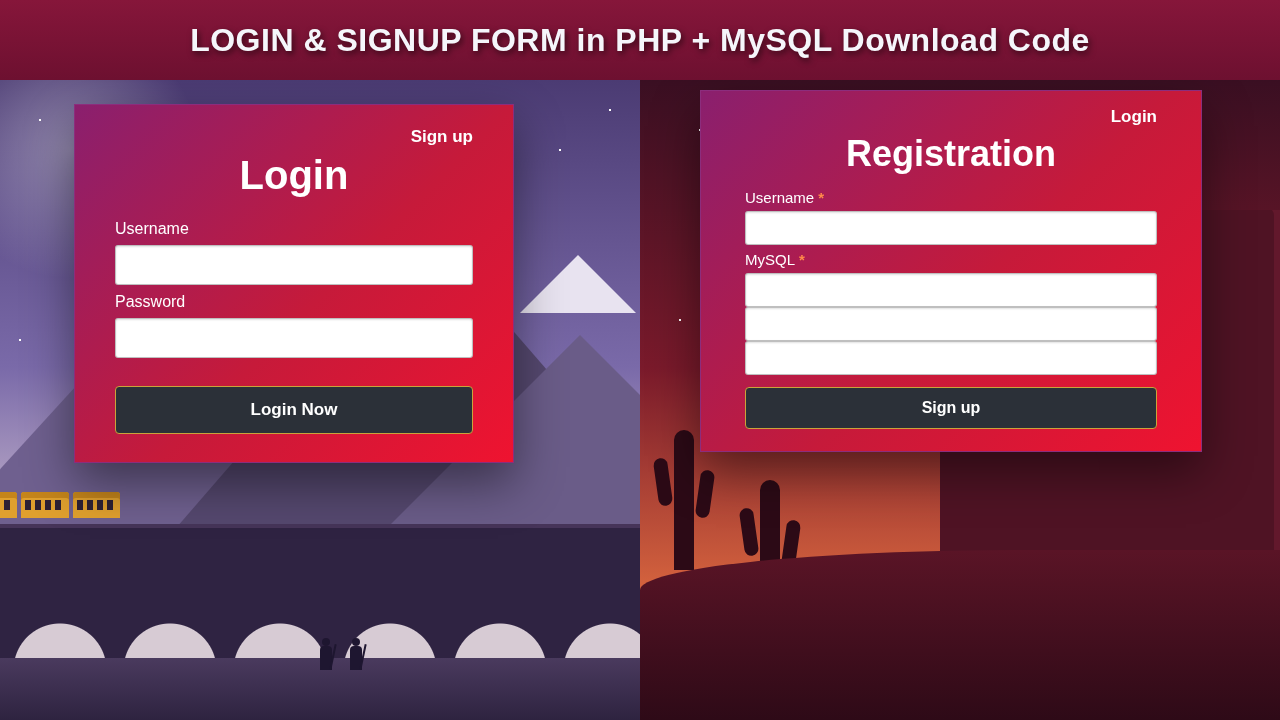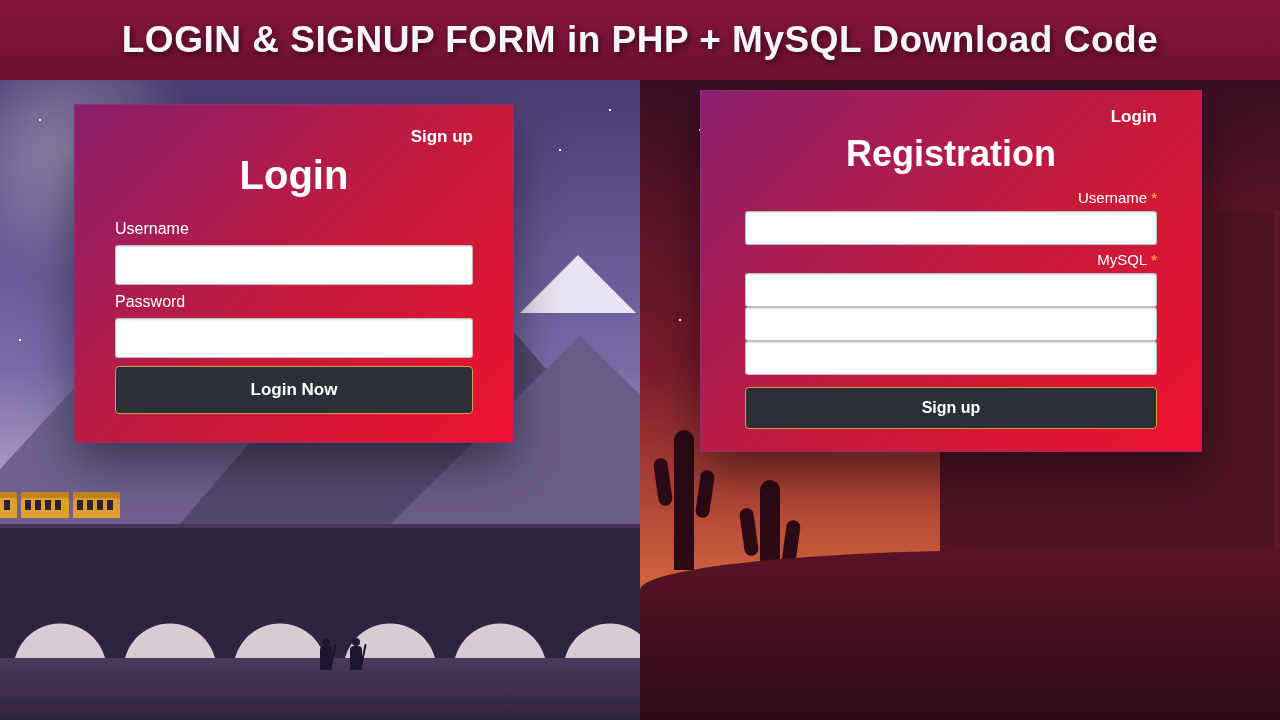--- a/index.html
+++ b/index.html
@@ -10,21 +10,21 @@
   .banner {
     width: 100%;
     height: 80px;
     background: linear-gradient(180deg, #86163a 0%, #6d1030 100%);
     display: flex;
     align-items: center;
     justify-content: center;
   }
   .banner h1 {
     color: #f5f6fb;
-    font-size: 37px;
+    font-size: 32px;
     font-weight: 800;
     letter-spacing: .5px;
     text-shadow: 2px 3px 6px rgba(0,0,0,.55);
   }
 
   
   .stage {
     width: 100%;
     height: 640px;
     display: flex;
@@ -167,36 +167,36 @@
     border:1px solid rgba(0,0,0,.25);
     border-radius:3px;
     box-shadow: inset 0 1px 2px rgba(0,0,0,.12);
     padding:0 10px;
     font-size:15px;
     color:#222;
   }
   .btn {
     width:100%;
     height:48px;
-    margin-top:8px;
+    margin-top:28px;
     background:#2b3038;
     color:#fff;
     font-weight:800;
     font-size:17px;
     border:1px solid #caa33a;
     border-radius:4px;
     cursor:pointer;
   }
 
   
   .card-login  { left:74px;  top:24px;  width:440px; }
   .card-signup { left:60px;  top:10px;  width:502px; }
   .card-signup h2 { font-size:36px; margin-bottom:14px;}
   .card-signup .field-input { height:34px; }
-  .card-signup .field-label { margin:6px 0 5px; font-size:15px;text-align:right;}
+  .card-signup .field-label { margin:6px 0 5px; font-size:15px;}
   .card-signup .btn { height:42px; margin-top:12px; font-size:16px;}
   .card-signup { padding:16px 44px 22px; }
   .card-login  h2 { font-size:40px; }
 
 </style>
 </head>
 <body>
 
 <div class="banner">
   <h1>LOGIN &amp; SIGNUP FORM in PHP + MySQL Download Code</h1>

